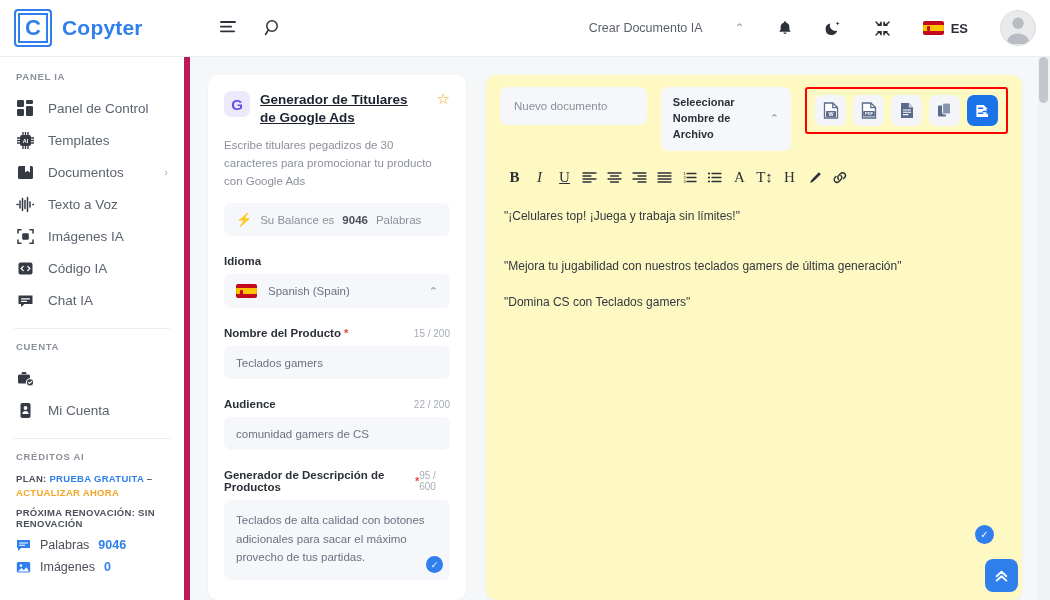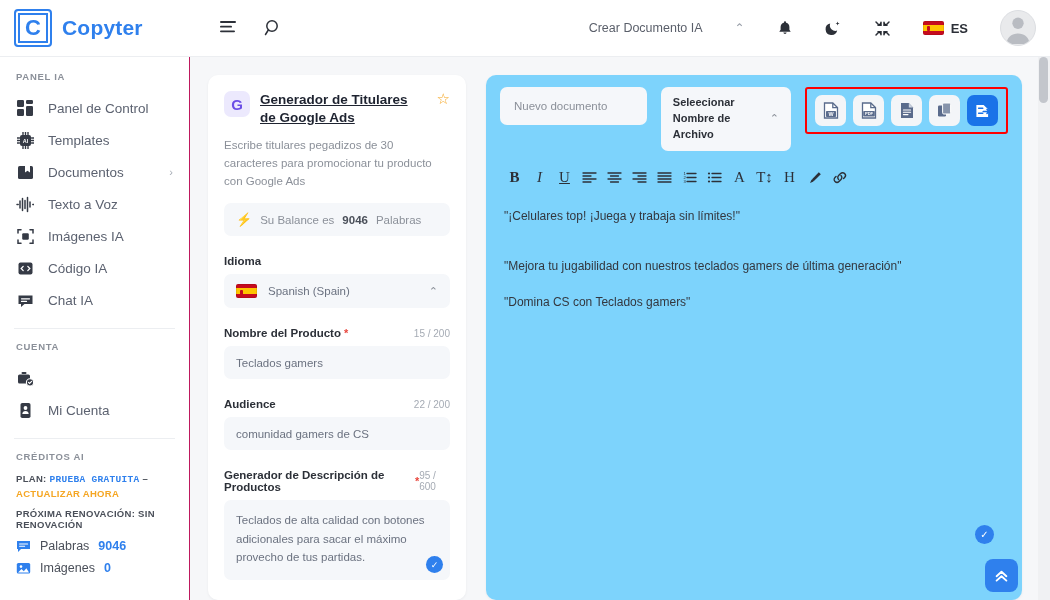--- a/index.html
+++ b/index.html
@@ -48,39 +48,39 @@
     display: flex; align-items: flex-end; justify-content: center; overflow: hidden;
   }
   .avatar-wrap { position: relative; width: 36px; height: 36px; display: flex; align-items: center; justify-content: center; }
 
   
   .body-row { flex: 1; display: flex; min-height: 0; }
 
   
   .sidebar {
     width: 190px; min-width: 190px; background: #fff;
-    border-right: 1px solid #be185d;
+    border-right: 6px solid #be185d;
     padding: 14px 0 0 0; overflow: hidden;
   }
   .sec-title {
     font-size: 9.5px; font-weight: 700; letter-spacing: .7px;
     color: #8b9099; padding: 0 16px; margin-bottom: 10px; text-transform: uppercase;
   }
   .nav-item {
     display: flex; align-items: center; gap: 14px;
     padding: 7px 16px; cursor: pointer; color: #5c6270; font-size: 13.5px;
   }
   .nav-ico { width: 18px; height: 18px; display: flex; align-items: center; justify-content: center; color: #353a45; flex: 0 0 18px; }
   .nav-label { flex: 1; }
   .nav-caret { color: #a5abb4; font-size: 11px; }
   .divider { height: 1px; background: #eceef1; margin: 12px 14px; }
 
   .credits { padding: 0 16px; }
   .plan-line { font-size: 9.5px; font-weight: 700; letter-spacing: .3px; color: #4a4f59; line-height: 1.45; margin-bottom: 7px; }
-  .plan-free { color: #2f80ed; font-family: Liberation Mono, monospace; }
+  .plan-free { color: #2f80ed; }
   .plan-upg { color: #f5a623; }
   .renew-line { font-size: 9.5px; font-weight: 700; letter-spacing: .3px; color: #4a4f59; margin-bottom: 9px; }
   .credit-row { display: flex; align-items: center; gap: 9px; font-size: 12.5px; color: #4a4f59; margin-bottom: 7px; }
   .credit-ico { width: 15px; height: 15px; color: #2f80ed; display: flex; align-items: center; }
   .credit-val { color: #2f80ed; font-weight: 600; }
 
   
   .main { flex: 1; background: #f6f7f9; display: flex; gap: 20px; padding: 18px 16px 0 18px; min-width: 0; }
 
   
@@ -132,21 +132,21 @@
   .ta-check {
     position: absolute; right: 7px; bottom: 7px; width: 17px; height: 17px;
     border-radius: 50%; background: #2f80ed; color: #fff; font-size: 9px;
     display: flex; align-items: center; justify-content: center;
   }
   .two-col { display: flex; gap: 14px; margin-top: 4px; }
   .two-col > div { flex: 1; min-width: 0; }
 
   
   .editor-card {
-    flex: 1; background: #7dd3fc; border-radius: 10px; min-width: 0;
+    flex: 1; background: #fef9c3; border-radius: 10px; min-width: 0;
     box-shadow: 0 1px 3px rgba(16,24,40,.05); padding: 12px 14px 0 14px;
     position: relative; overflow: hidden;
   }
   .ed-top { display: flex; align-items: flex-start; gap: 14px; }
   .doc-name {
     width: 178px; background: #f5f7fa; border-radius: 7px; padding: 11px 14px;
     font-size: 11.5px; color: #8b9099; min-height: 38px; display: flex; align-items: center;
   }
   .file-sel {
     width: 158px; background: #f5f7fa; border-radius: 7px; padding: 8px 12px;

